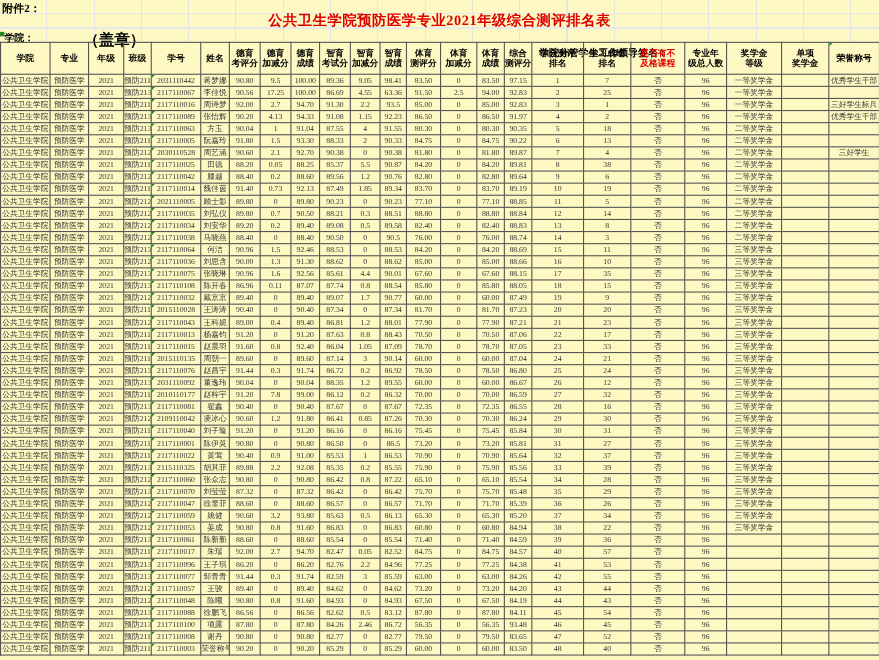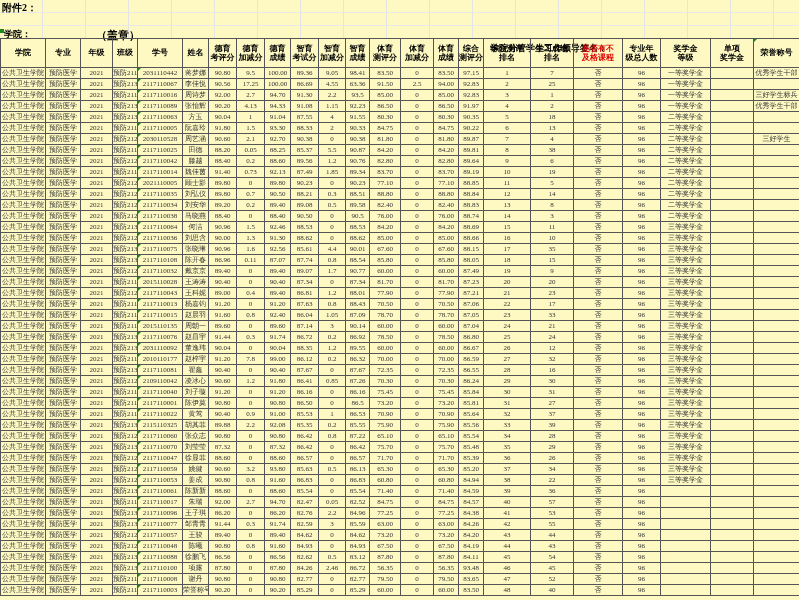--- a/index.html
+++ b/index.html
@@ -11,21 +11,21 @@
   .topgrid{
     position:absolute;left:0;top:0;width:799px;height:38px;
     background-image:
       repeating-linear-gradient(to right,transparent 0 42px,#e4e4e4 42px 43px),
       repeating-linear-gradient(to bottom,transparent 0 12px,#e8e8e8 12px 13px);
   }
   .attachment{position:absolute;left:2px;top:1px;font-size:10px;font-weight:bold;color:#000;}
   .title{position:absolute;left:0;top:10px;width:100%;text-align:center;
          font-size:13px;font-weight:bold;color:#dd0000;letter-spacing:.5px;}
   .college-label{position:absolute;left:4px;top:28px;font-size:9px;font-weight:bold;}
-  .seal-label{position:absolute;left:96px;top:28px;font-size:11px;font-weight:bold;}
+  .seal-label{position:absolute;left:76px;top:28px;font-size:14px;font-weight:bold;}
   .sign-label{position:absolute;left:490px;top:42px;font-size:9px;font-weight:bold;}
   .green-dot{position:absolute;left:0;top:29px;width:4px;height:4px;background:#1e8a1e;}
 
   table.rank{
     position:absolute;left:0;top:38px;width:799px;
     border-collapse:collapse;table-layout:fixed;
   }
   .rank th,.rank td{
     border:1px solid #555;padding:0;text-align:center;vertical-align:middle;
     overflow:hidden;
@@ -43,20 +43,21 @@
     content:"";position:absolute;top:0;left:0;width:0;height:0;
     border-top:3px solid #1e8a1e;border-right:3px solid transparent;
   }
 </style>
 </head>
 <body>
 
 <div class="sheet">
   <div class="topgrid"></div>
   <div class="attachment">附件2：</div>
+  <div class="title">公共卫生学院预防医学专业2021年级综合测评排名表</div>
   <div class="green-dot"></div>
   <div class="college-label">学院：</div>
   <div class="seal-label">（盖章）</div>
   <div class="sign-label">学院分管学生工作领导签名：</div>
 
   <table class="rank">
     <colgroup>
         <col style="width: 45px;">
         <col style="width: 35px;">
         <col style="width: 32px;">

